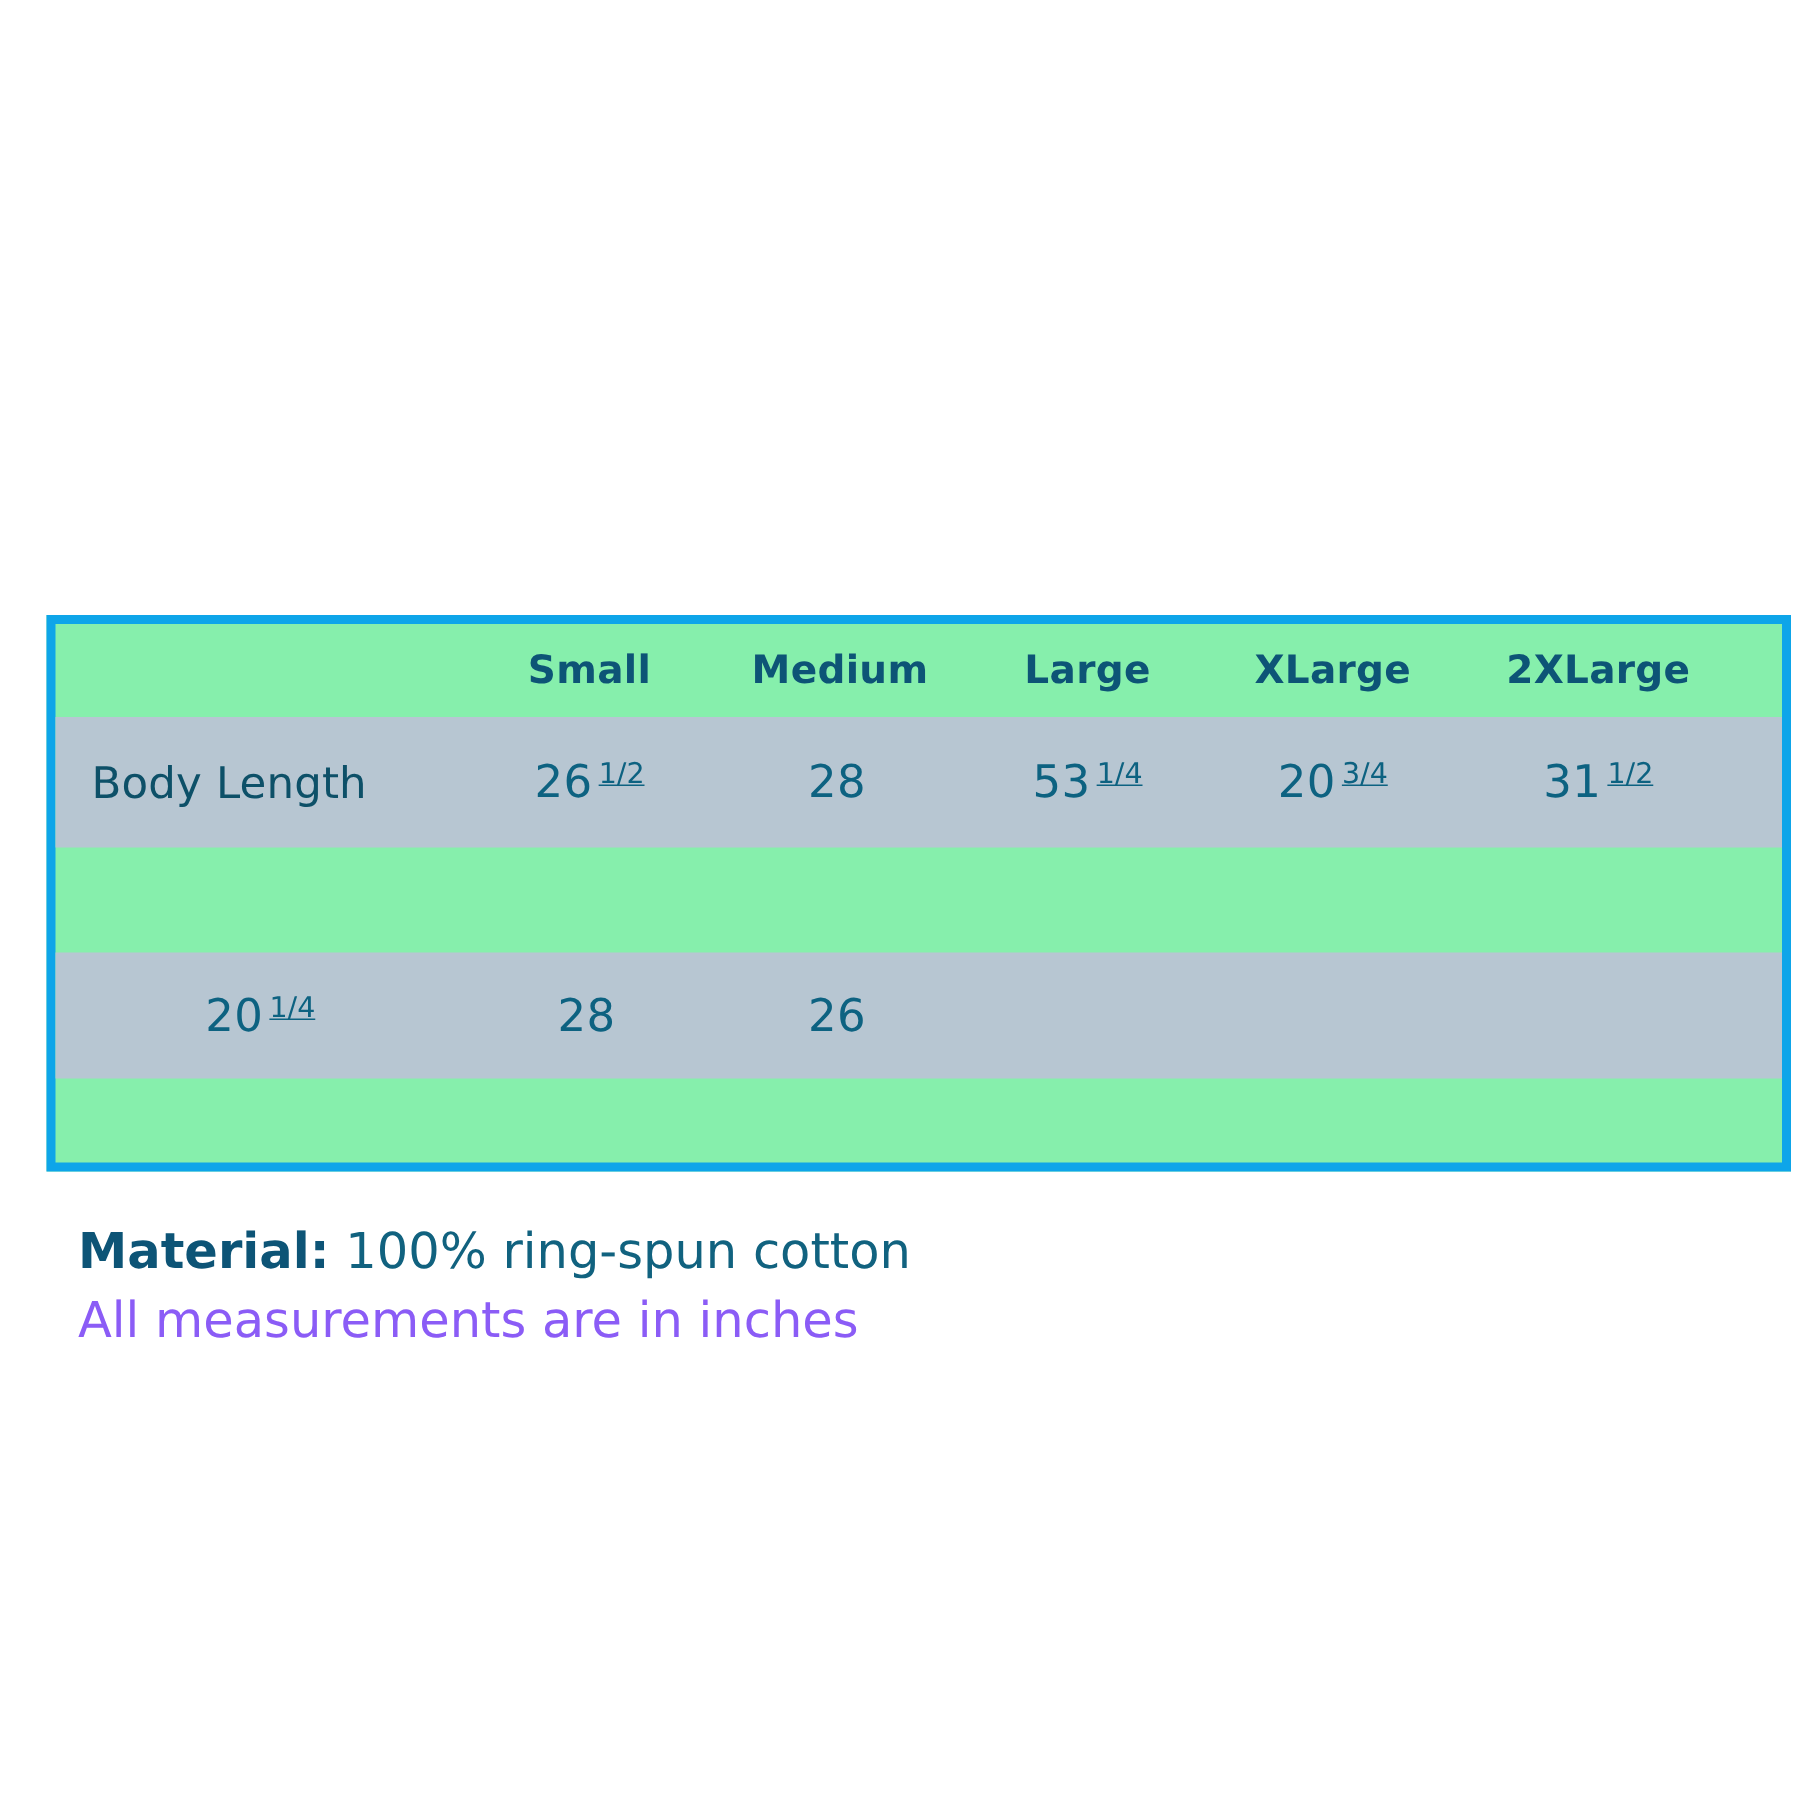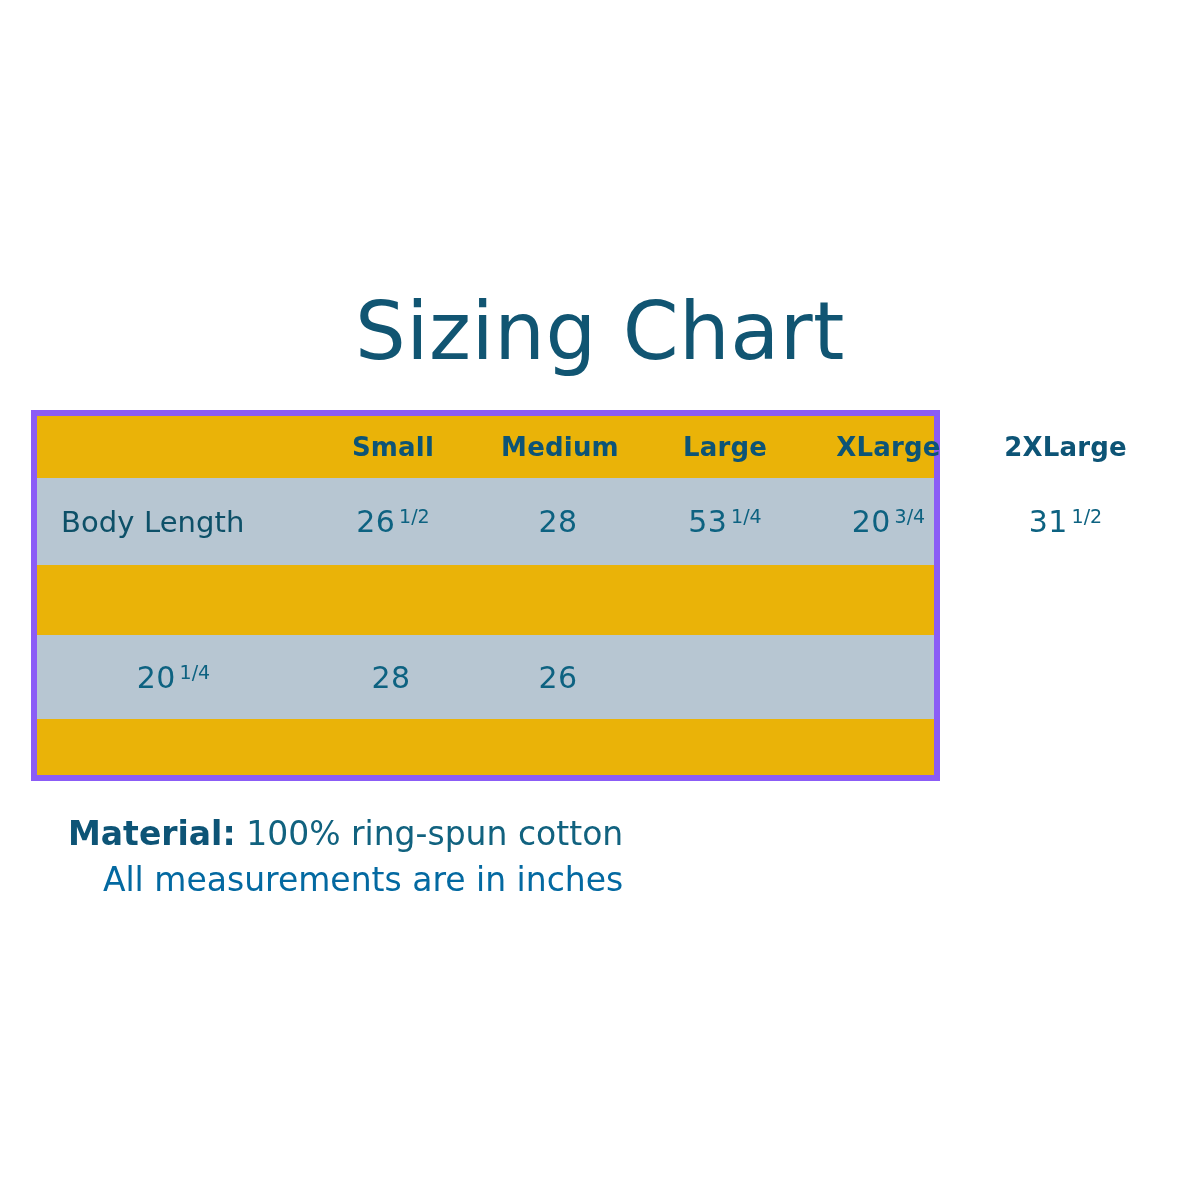--- a/index.html
+++ b/index.html
@@ -33,25 +33,25 @@
     letter-spacing: 0.5px;
     color: #115572;
     line-height: 1.0;
   }
 
   
   .table-frame {
     position: absolute;
     left: 31px;
     top: 410px;
-    width: 909px;
+    width: 1163px;
     height: 371px;
     box-sizing: border-box;
-    border: 6px solid #8b5cf6;
-    background: #eab308;
+    border: 6px solid #0ea5e9;
+    background: #86efac;
   }
 
   .table-inner {
     position: relative;
     width: 100%;
     height: 100%;
   }
 
   
   .stripe {
@@ -103,60 +103,59 @@
     font-weight: 400;
     color: #0d6281;
     letter-spacing: 0.3px;
   }
   .value .whole { }
   .value .frac {
     font-size: 19px;
     vertical-align: 9px;
     margin-left: 4px;
     letter-spacing: 0;
+    text-decoration: underline;
   }
 
   
   .spacer { }
 
   
   .footer {
     position: absolute;
-    left: 68px;
+    left: 52px;
     top: 812px;
     color: #10607f;
-    text-align: right;
   }
   .footer-line-1 {
     font-size: 33px;
     line-height: 44px;
     white-space: nowrap;
   }
   .footer-line-1 .label {
     font-weight: bold;
     color: #0d5476;
   }
   .footer-line-1 .text {
     font-weight: 400;
     color: #11627f;
   }
   .footer-line-2 {
     font-size: 33px;
     line-height: 48px;
     font-weight: 400;
-    color: #0369a1;
+    color: #8b5cf6;
     white-space: nowrap;
   }
 </style>
 </head>
 <body>
 
 <div id="page">
 
-  <div class="title">Sizing Chart</div>
 
   <div class="table-frame">
     <div class="table-inner">
 
       <div class="stripe stripe-1"></div>
       <div class="stripe stripe-2"></div>
 
       <div class="grid">
 
         <div class="cell corner-cell"></div>

